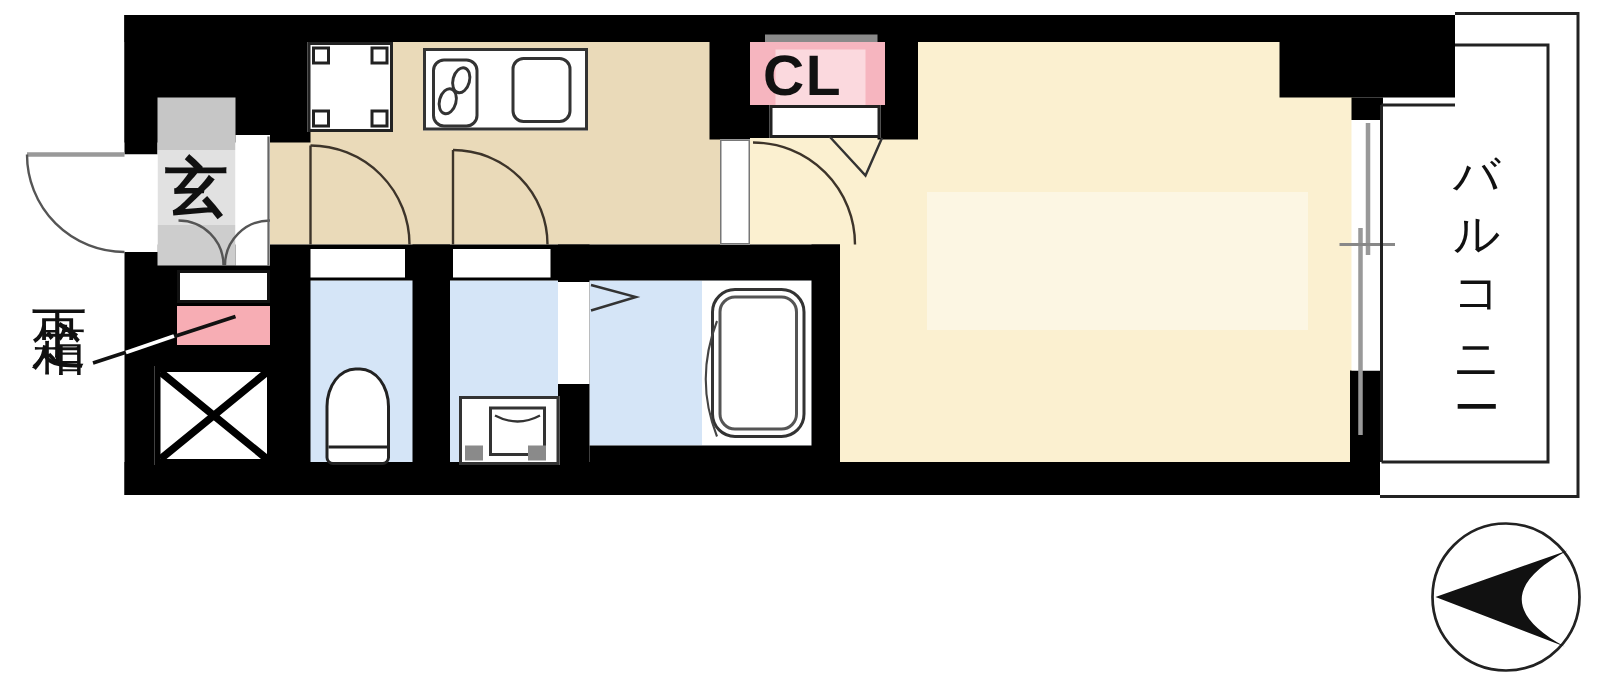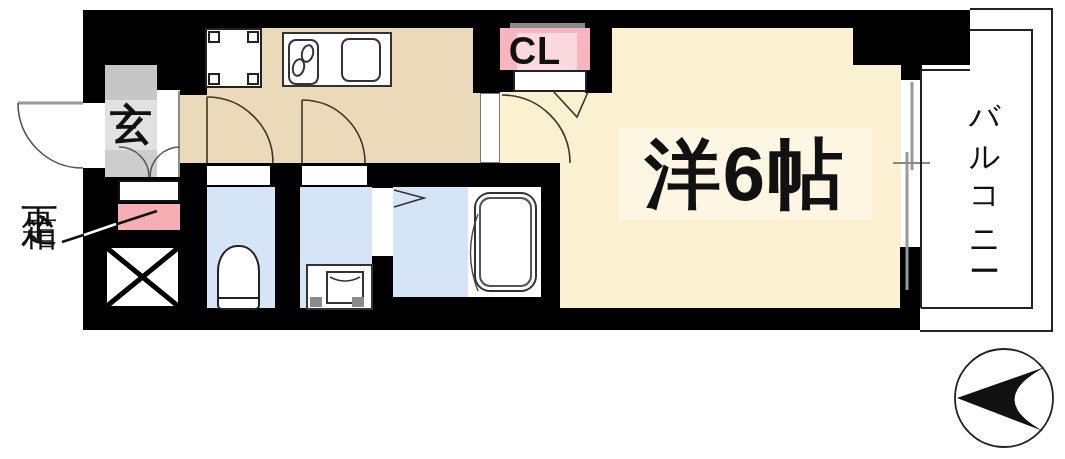--- a/index.html
+++ b/index.html
@@ -196,15 +196,14 @@
     <path d="M62,242 L157,211" stroke="#111" stroke-width="2.5" fill="none"></path>
     <path d="M84,235 L116,224" stroke="#fff" stroke-width="2.5" fill="none"></path>
 
     <circle cx="1004" cy="398" r="49" fill="#fff" stroke="#222" stroke-width="1.8"></circle>
     <path d="M957,398 L1045,367 Q985,399 1043,431 Z" fill="#111"></path>
   </svg>
 
   <div class="txt t-genkan">玄</div>
   <div class="txt t-shoe">下足箱</div>
   <div class="txt t-cl">CL</div>
-  <div class="txt t-room">洋6帖</div>
   <div class="txt t-balcony">バルコニー</div>
 </div>
 
 </body></html>

